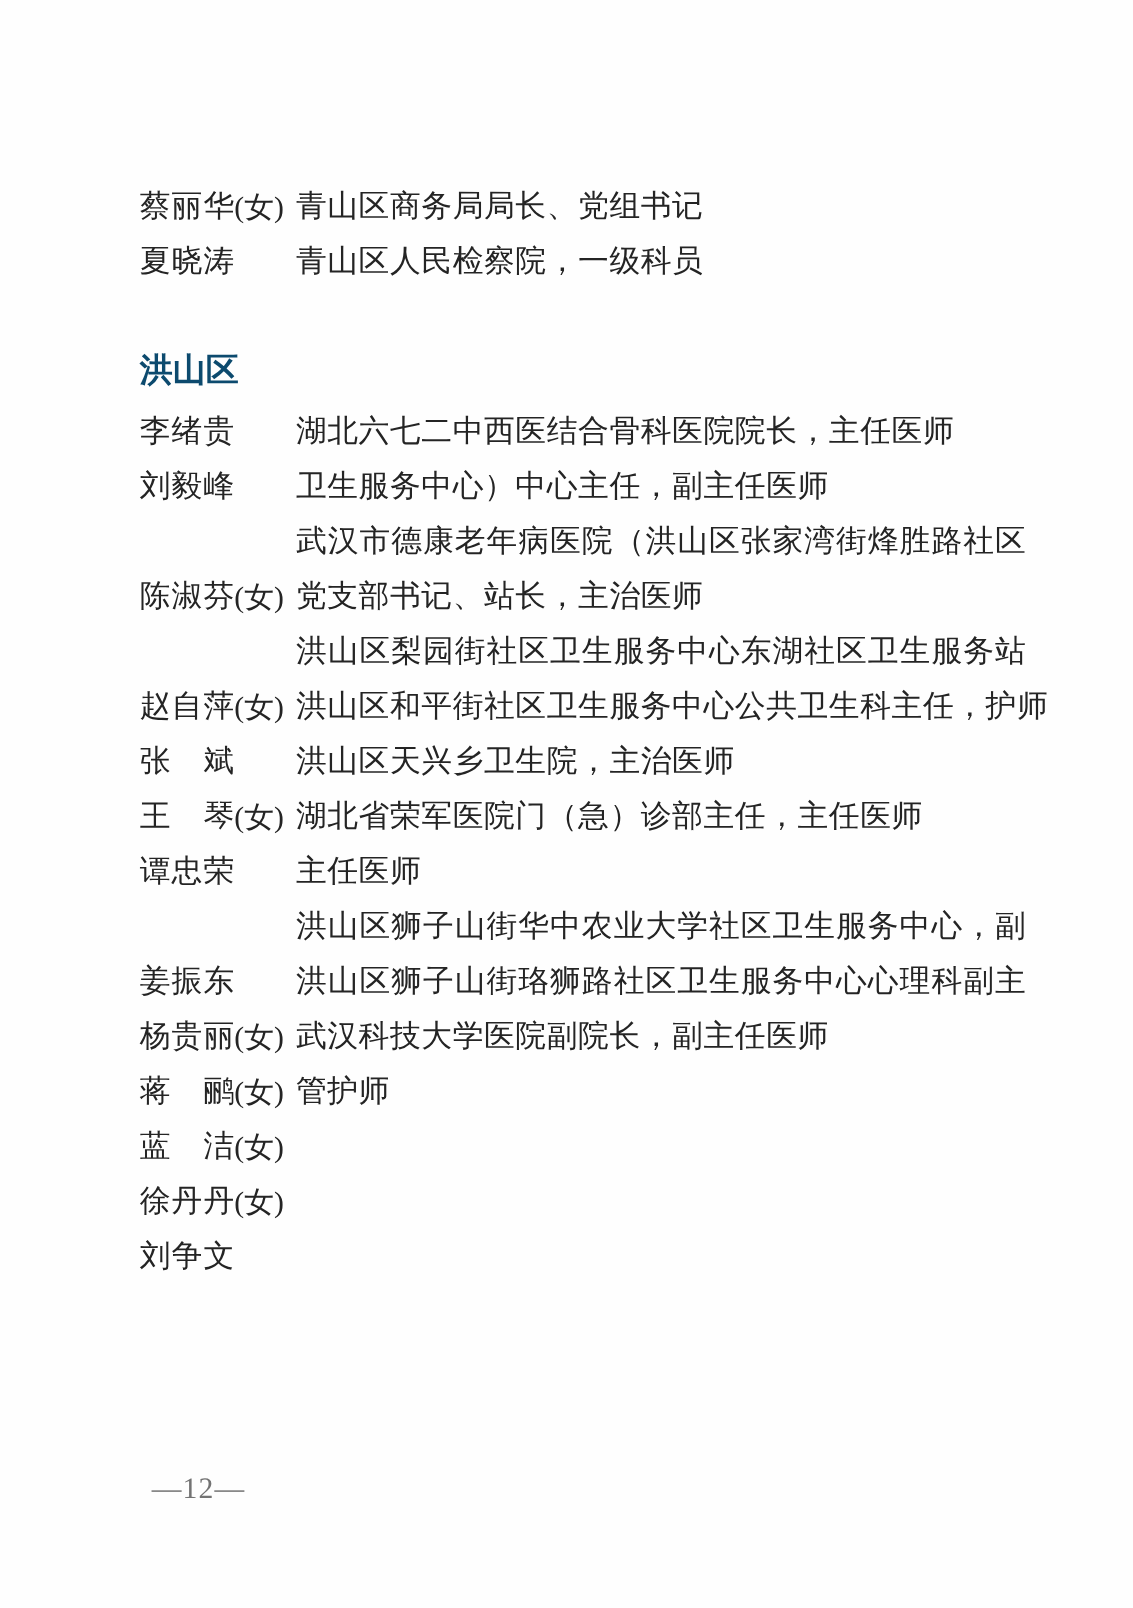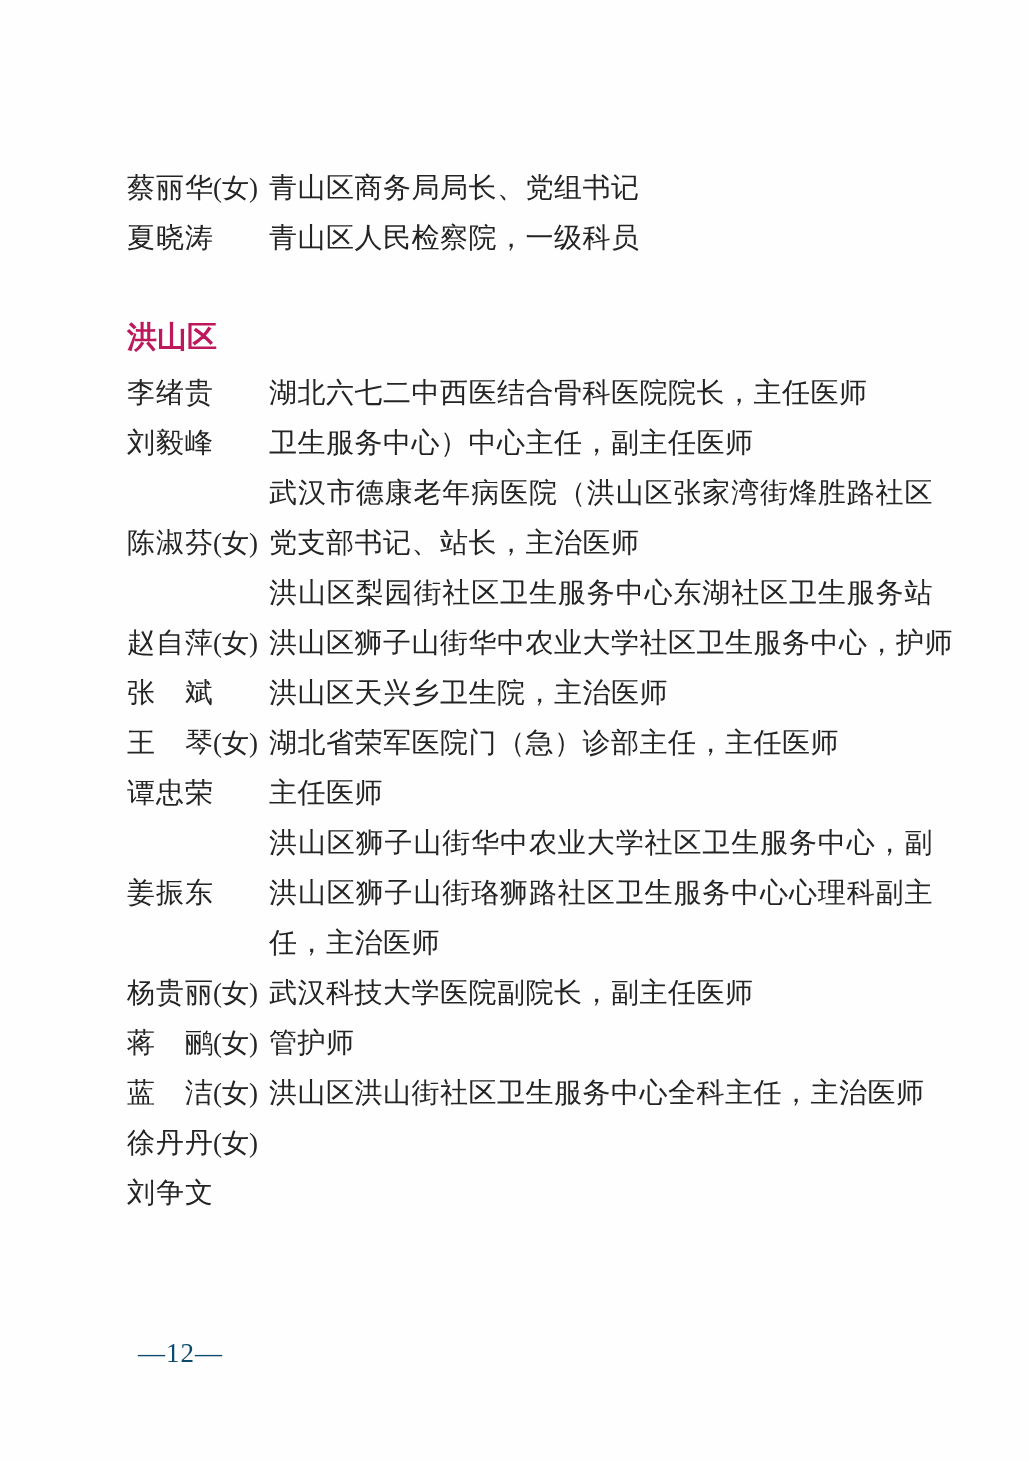--- a/index.html
+++ b/index.html
@@ -34,25 +34,25 @@
   .line.just{
     white-space:normal;
     text-align:justify;
     text-align-last:justify;
   }
   .section-title{
     margin:49px 0 6px 0;
     font-family:"Liberation Sans","DejaVu Sans",sans-serif;
     font-weight:700;
     font-size:30px;line-height:50px;
-    color:#be185d;
+    color:#0c4a6e;
   }
   .page-num{
     position:absolute;left:138px;top:1338px;
-    font-size:27px;line-height:30px;letter-spacing:1px;color:#0c4a6e;
+    font-size:27px;line-height:30px;letter-spacing:1px;color:#737373;
   }
 </style>
 </head>
 <body>
 
 <div class="page">
   <div class="doc">
     <div id="pre-list">
         <div class="entry">
           <div class="name">
@@ -115,21 +115,21 @@
           </div>
         </div>
         <div class="entry">
           <div class="name">
             <span>赵</span>
             <span>自</span>
             <span>萍</span>
           </div>
           <div class="gender">(女)</div>
           <div class="desc">
-            <div class="line">洪山区狮子山街华中农业大学社区卫生服务中心，护师</div>
+            <div class="line">洪山区和平街社区卫生服务中心公共卫生科主任，护师</div>
           </div>
         </div>
         <div class="entry">
           <div class="name">
             <span>张</span>
             <span>斌</span>
           </div>
           <div class="gender"></div>
           <div class="desc">
             <div class="line">洪山区天兴乡卫生院，主治医师</div>
@@ -159,21 +159,20 @@
         </div>
         <div class="entry">
           <div class="name">
             <span>姜</span>
             <span>振</span>
             <span>东</span>
           </div>
           <div class="gender"></div>
           <div class="desc">
             <div class="line just">洪山区狮子山街珞狮路社区卫生服务中心心理科副主</div>
-            <div class="line">任，主治医师</div>
           </div>
         </div>
         <div class="entry">
           <div class="name">
             <span>杨</span>
             <span>贵</span>
             <span>丽</span>
           </div>
           <div class="gender">(女)</div>
           <div class="desc">
@@ -189,23 +188,20 @@
           <div class="desc">
             <div class="line">管护师</div>
           </div>
         </div>
         <div class="entry">
           <div class="name">
             <span>蓝</span>
             <span>洁</span>
           </div>
           <div class="gender">(女)</div>
-          <div class="desc">
-            <div class="line">洪山区洪山街社区卫生服务中心全科主任，主治医师</div>
-          </div>
         </div>
         <div class="entry">
           <div class="name">
             <span>徐</span>
             <span>丹</span>
             <span>丹</span>
           </div>
           <div class="gender">(女)</div>
         </div>
         <div class="entry">

